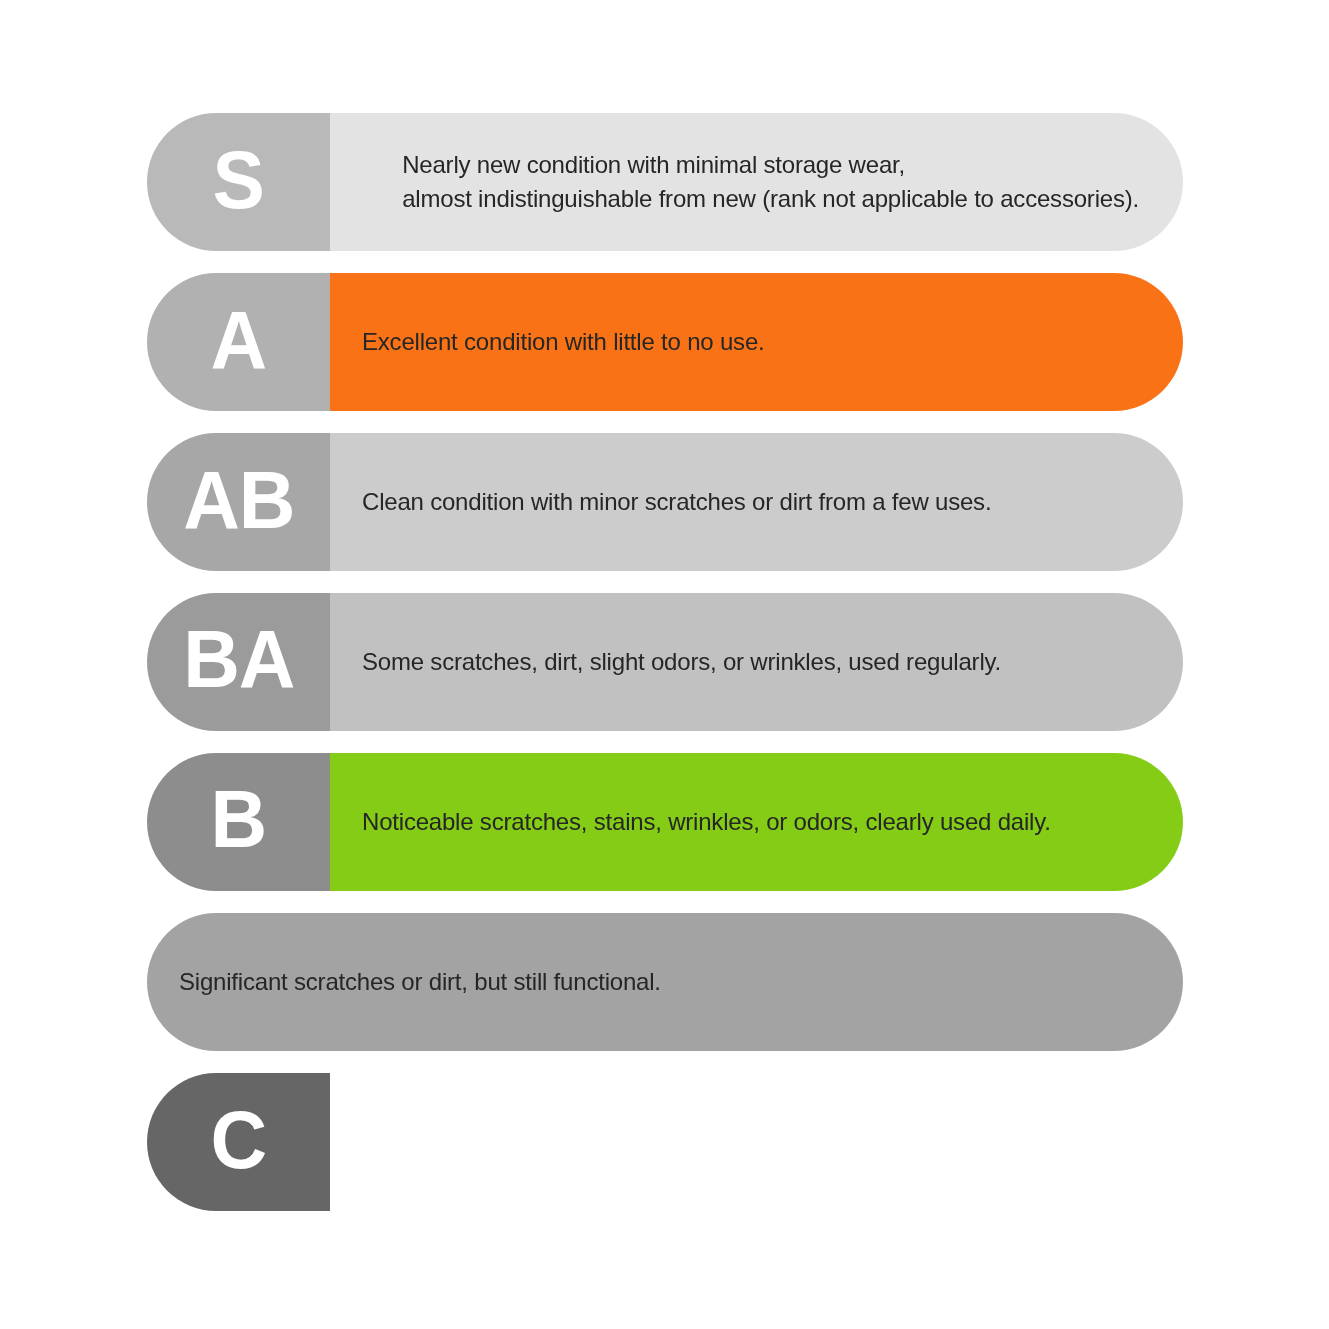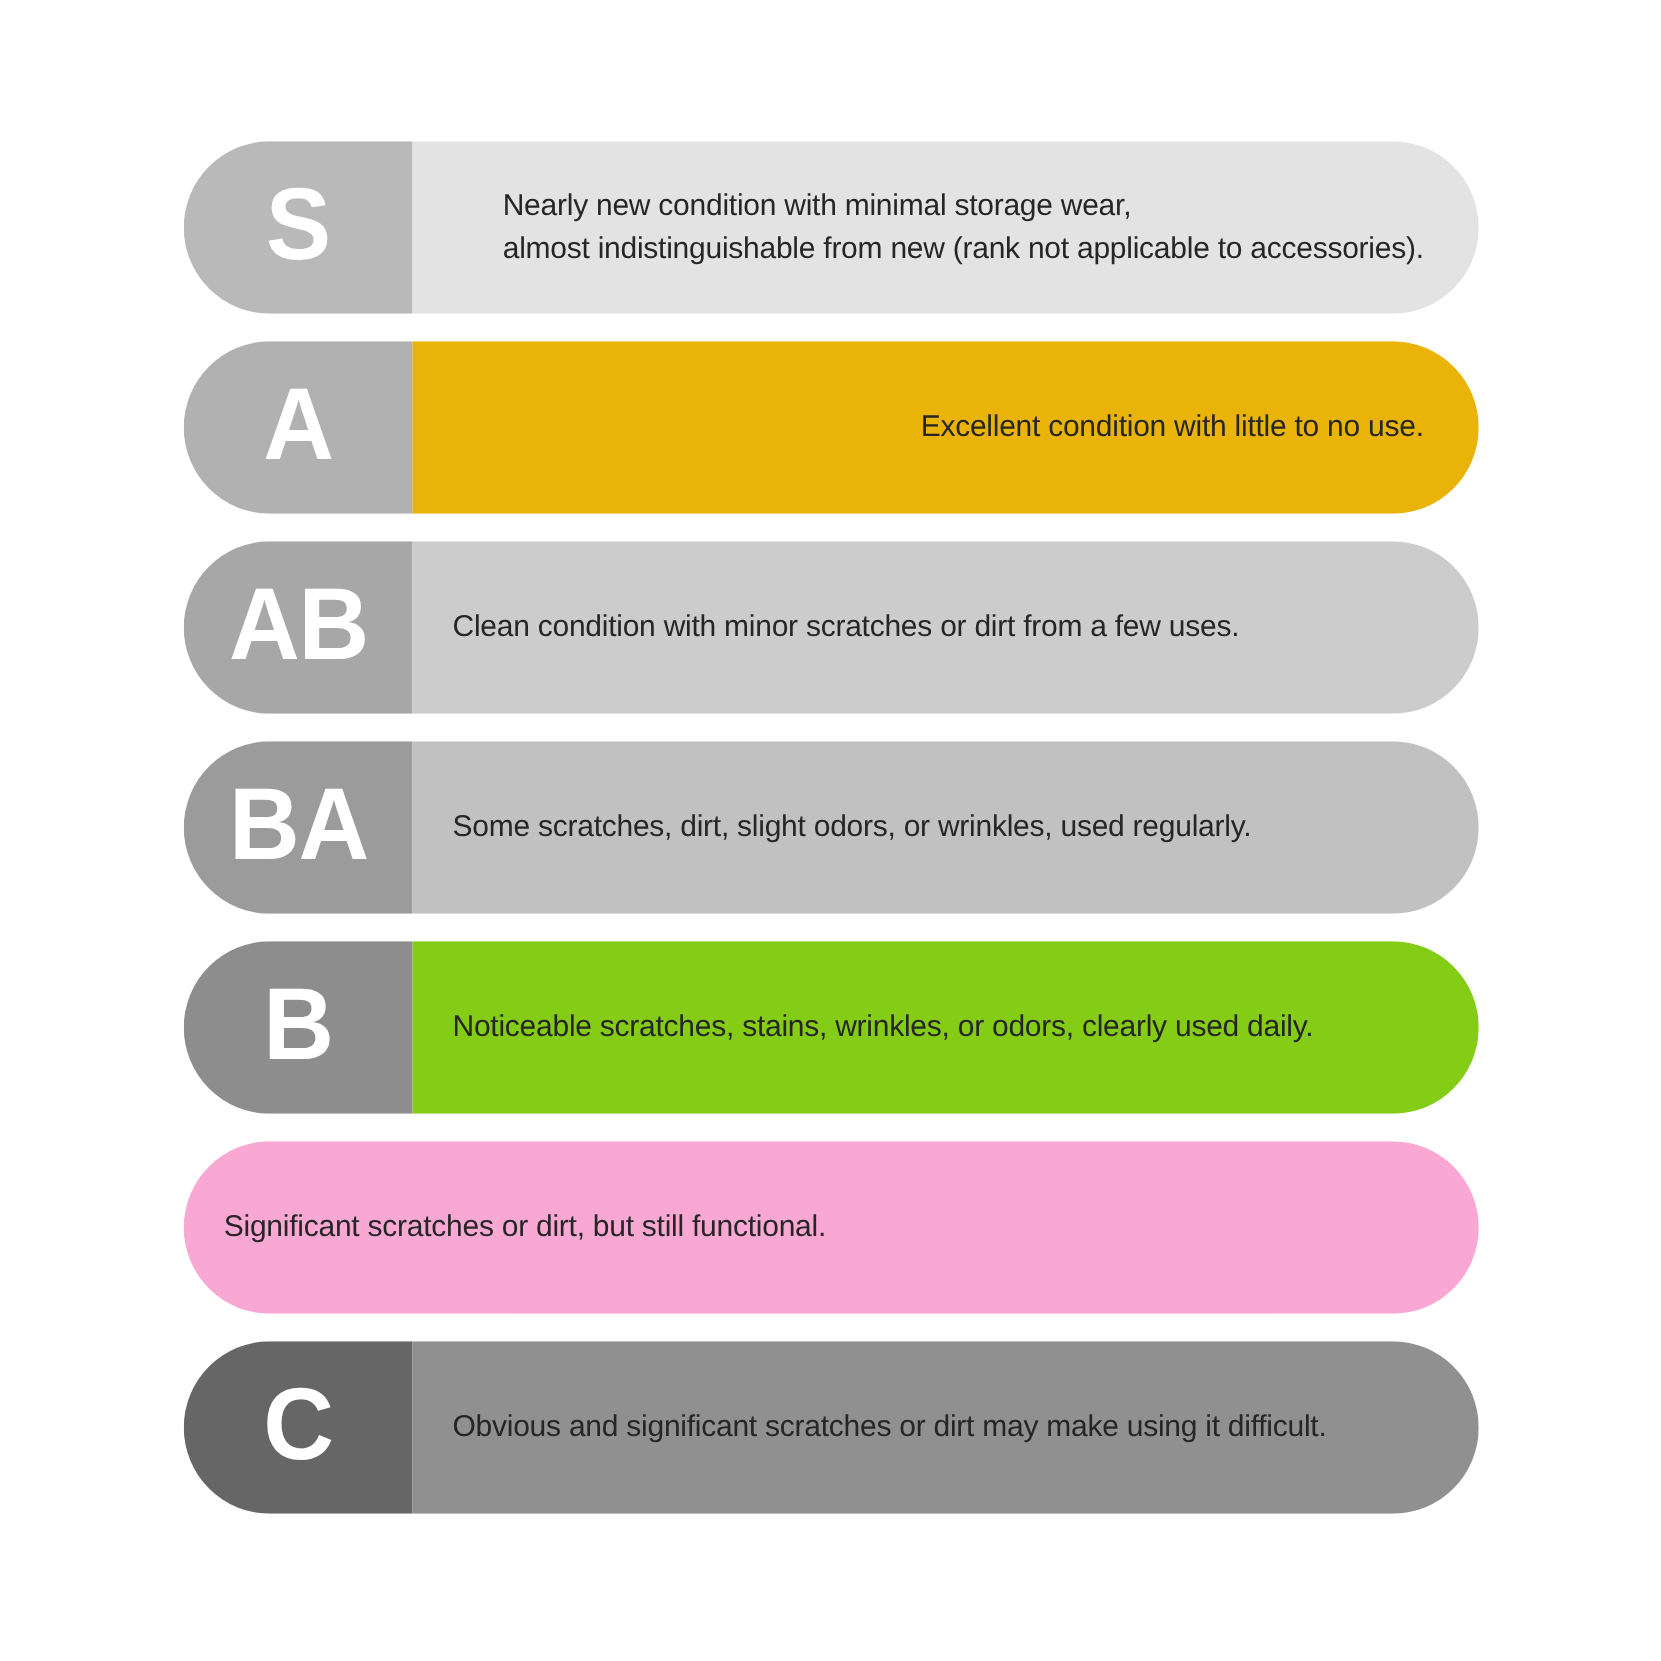--- a/index.html
+++ b/index.html
@@ -79,21 +79,21 @@
       <div class="rank-body" style="background: rgb(227, 227, 227); justify-content: flex-end;">
         <p class="rank-description">Nearly new condition with minimal storage wear,
 almost indistinguishable from new (rank not applicable to accessories).</p>
       </div>
     </div>
 
     <div class="rank-row">
       <div class="rank-badge" style="background: rgb(177, 177, 177);">
         <span class="badge-label">A</span>
       </div>
-      <div class="rank-body" style="background: #eab308; justify-content: flex-end;">
+      <div class="rank-body" style="background: #f97316;">
         <p class="rank-description">Excellent condition with little to no use.</p>
       </div>
     </div>
 
     <div class="rank-row">
       <div class="rank-badge" style="background: rgb(167, 167, 167);">
         <span class="badge-label">AB</span>
       </div>
       <div class="rank-body" style="background: rgb(204, 204, 204);">
         <p class="rank-description">Clean condition with minor scratches or dirt from a few uses.</p>
@@ -112,28 +112,25 @@
     <div class="rank-row">
       <div class="rank-badge" style="background: rgb(141, 141, 141);">
         <span class="badge-label">B</span>
       </div>
       <div class="rank-body" style="background: #84cc16;">
         <p class="rank-description">Noticeable scratches, stains, wrinkles, or odors, clearly used daily.</p>
       </div>
     </div>
 
     <div class="rank-row">
-      <div class="rank-body" style="background: #f9a8d4;">
+      <div class="rank-body" style="background: #a3a3a3;">
         <p class="rank-description">Significant scratches or dirt, but still functional.</p>
       </div>
     </div>
 
     <div class="rank-row">
       <div class="rank-badge" style="background: rgb(102, 102, 102);">
         <span class="badge-label">C</span>
       </div>
-      <div class="rank-body" style="background: rgb(144, 144, 144);">
-        <p class="rank-description">Obvious and significant scratches or dirt may make using it difficult.</p>
-      </div>
     </div>
 
   </div>
 </div>
 
 </body></html>

